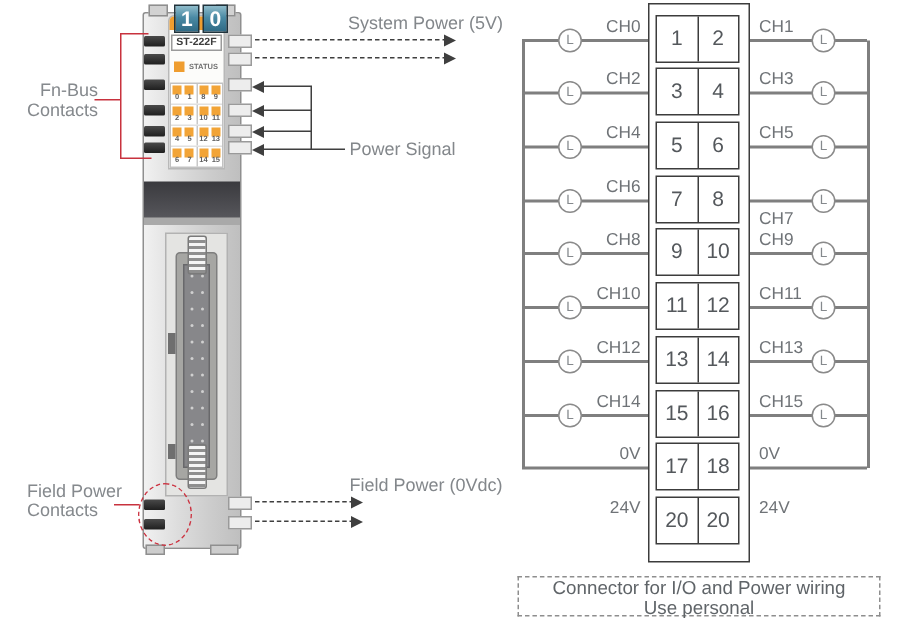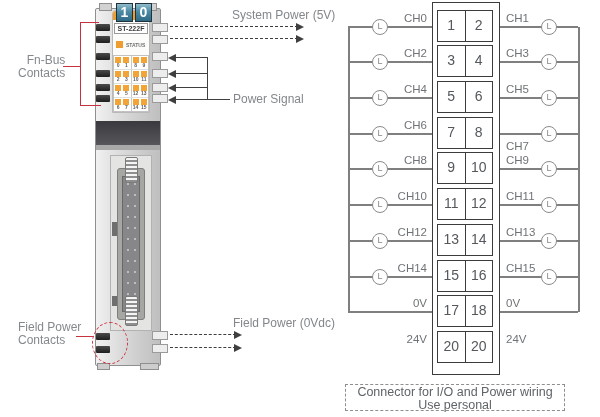--- a/index.html
+++ b/index.html
@@ -27,21 +27,21 @@
     line-height:13px; text-align:center; z-index:2; }
   .chlabel { position:absolute; font-size:11.5px; color:#6f7377; white-space:nowrap; }
   .chlabel.left { left:348px; width:79px; text-align:right; }
   .chlabel.right { left:506px; }
   #pin-frame { position:absolute; left:432px; top:2px; width:68px; height:373px;
     border:1.9px solid #3c3c3c; background:#fff; z-index:1; }
   .pinrow { position:absolute; left:4px; width:56px; height:32px;
     border:1.5px solid #3c3c3c; display:flex; background:#fff; }
   .pincell { flex:1; text-align:center; line-height:29px; font-size:14px; color:#54585c; }
   .pincell + .pincell { border-left:1.5px solid #3c3c3c; }
-  #caption-box { position:absolute; left:345px; top:384px; width:220px; height:27px;
+  #caption-box { position:absolute; left:345px; top:384px; width:242px; height:27px;
     border:1.9px dashed #8e8e8e; text-align:center; font-size:12.5px; color:#5f6468;
     line-height:12.5px; padding-top:1px; }
   
   #module-body { position:absolute; left:95px; top:8px; width:66px; height:358px;
     background:linear-gradient(90deg,#f1f1f1,#dddddd 35%,#cccccc 70%,#bfbfbf);
     border:1px solid #8f8f8f; border-radius:2px; }
   .mod-tab { position:absolute; width:13px; height:8px; background:#d2d2d2; border:1px solid #8f8f8f; }
   .mod-foot { position:absolute; height:7px; background:#cdcdcd; border:1px solid #8f8f8f; }
   #module-face { position:absolute; left:112px; top:10px; width:38px; height:103px;
     background:#fcfcfa; border:1px solid #b8b8b8; border-radius:4px 4px 0 0; }

